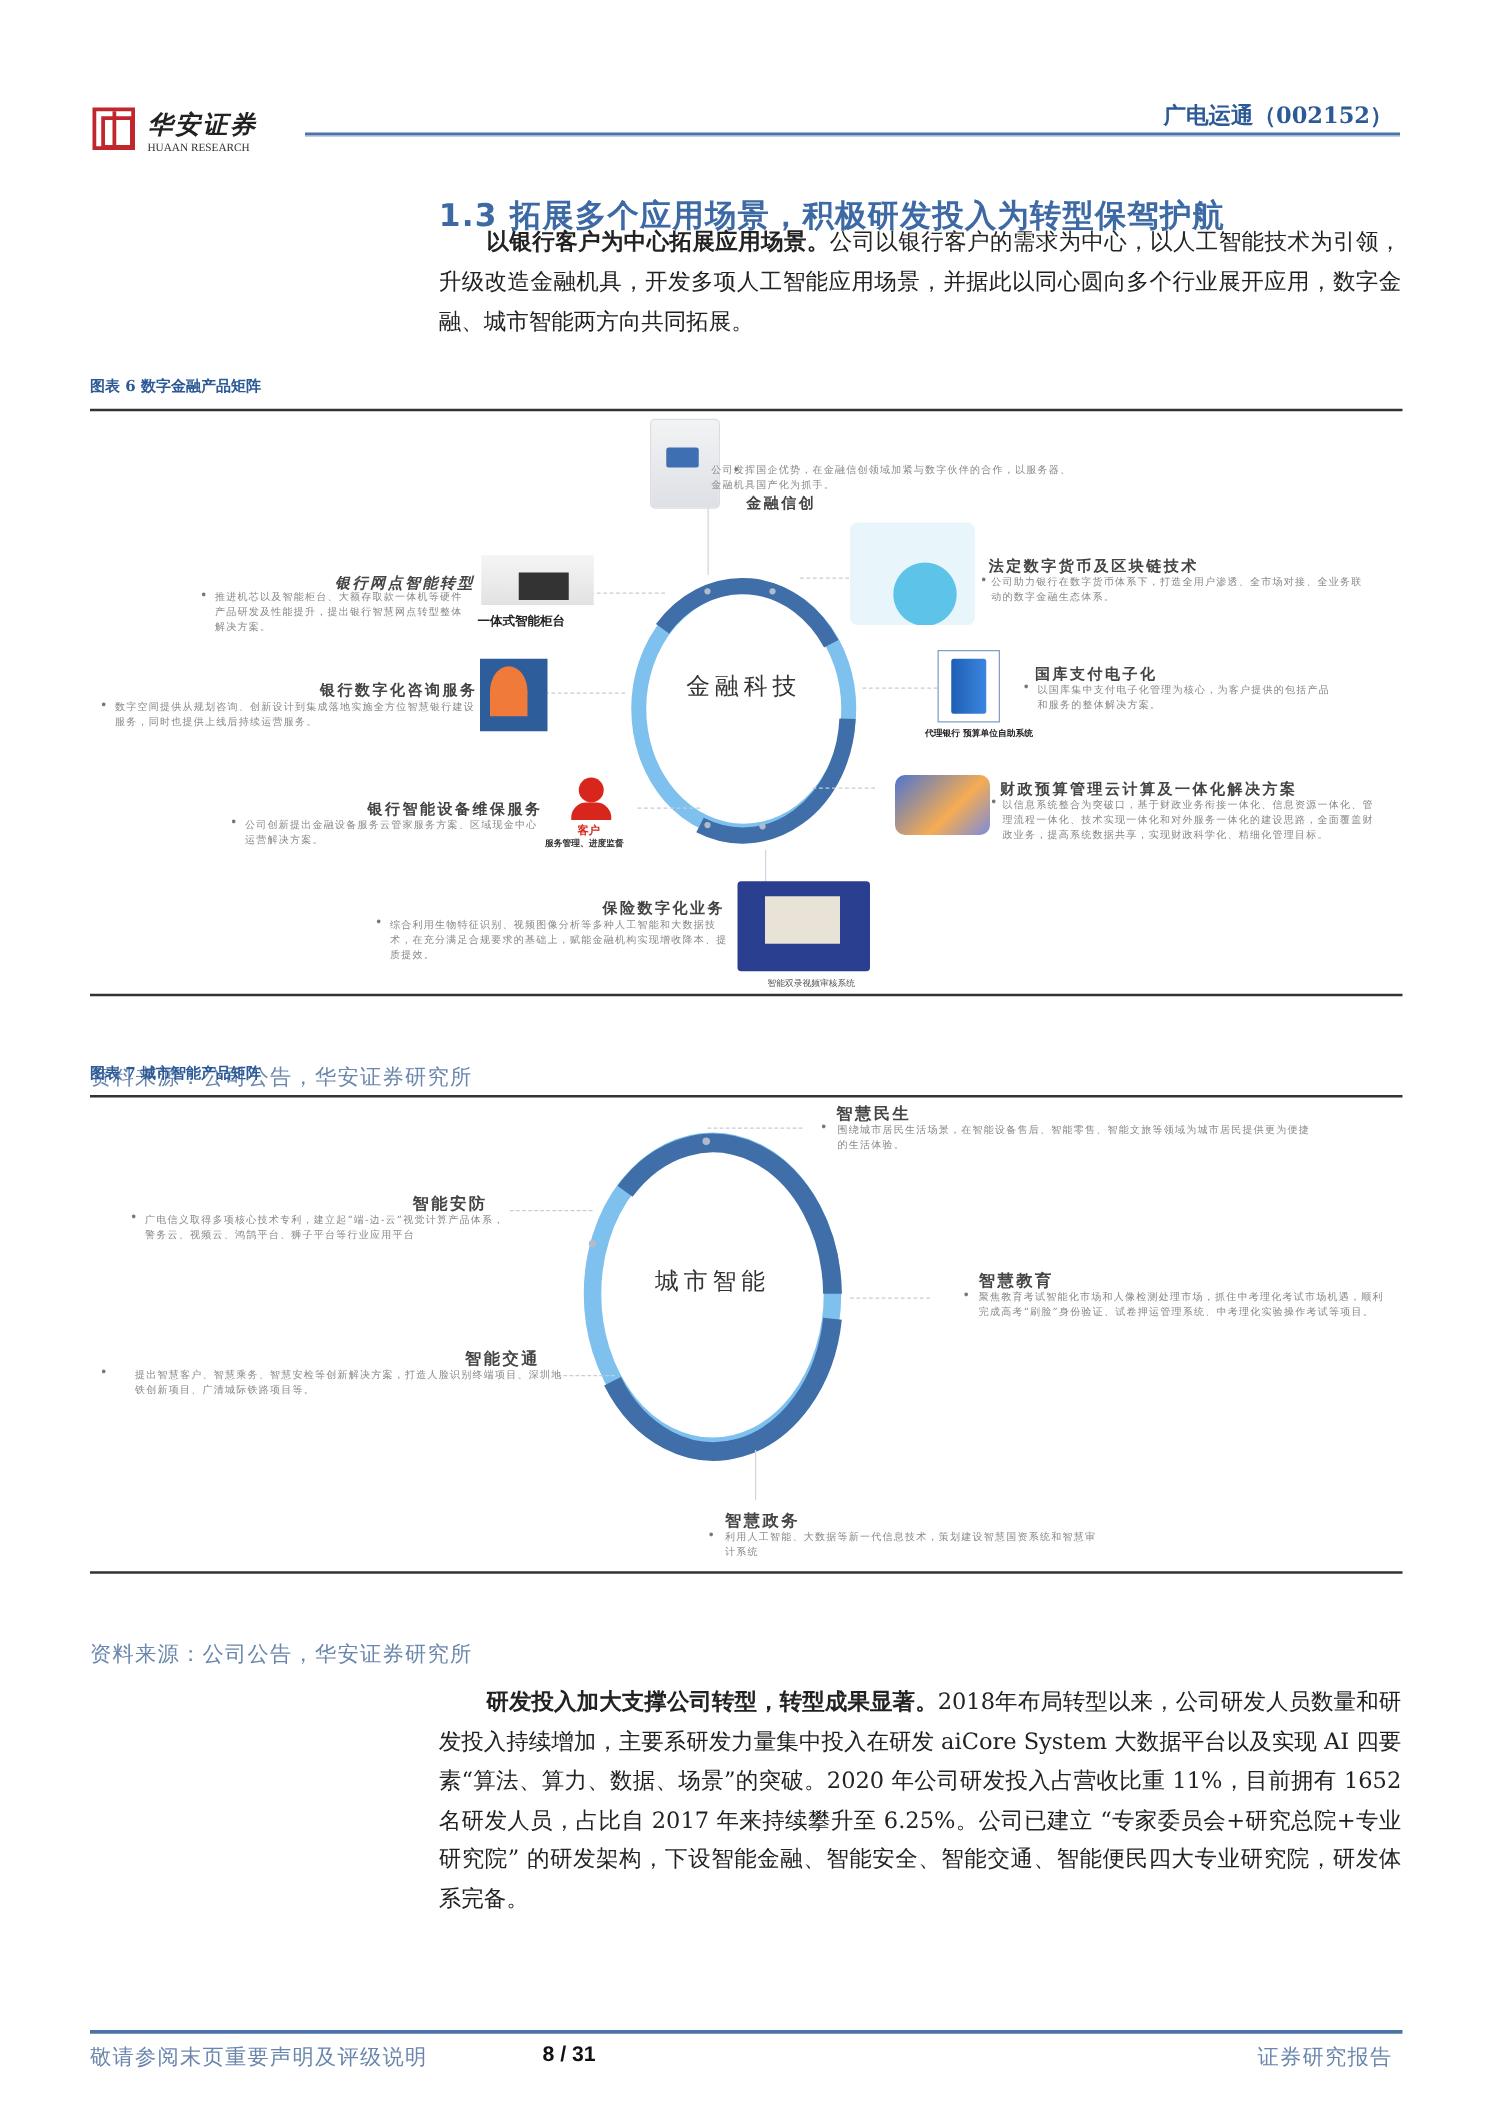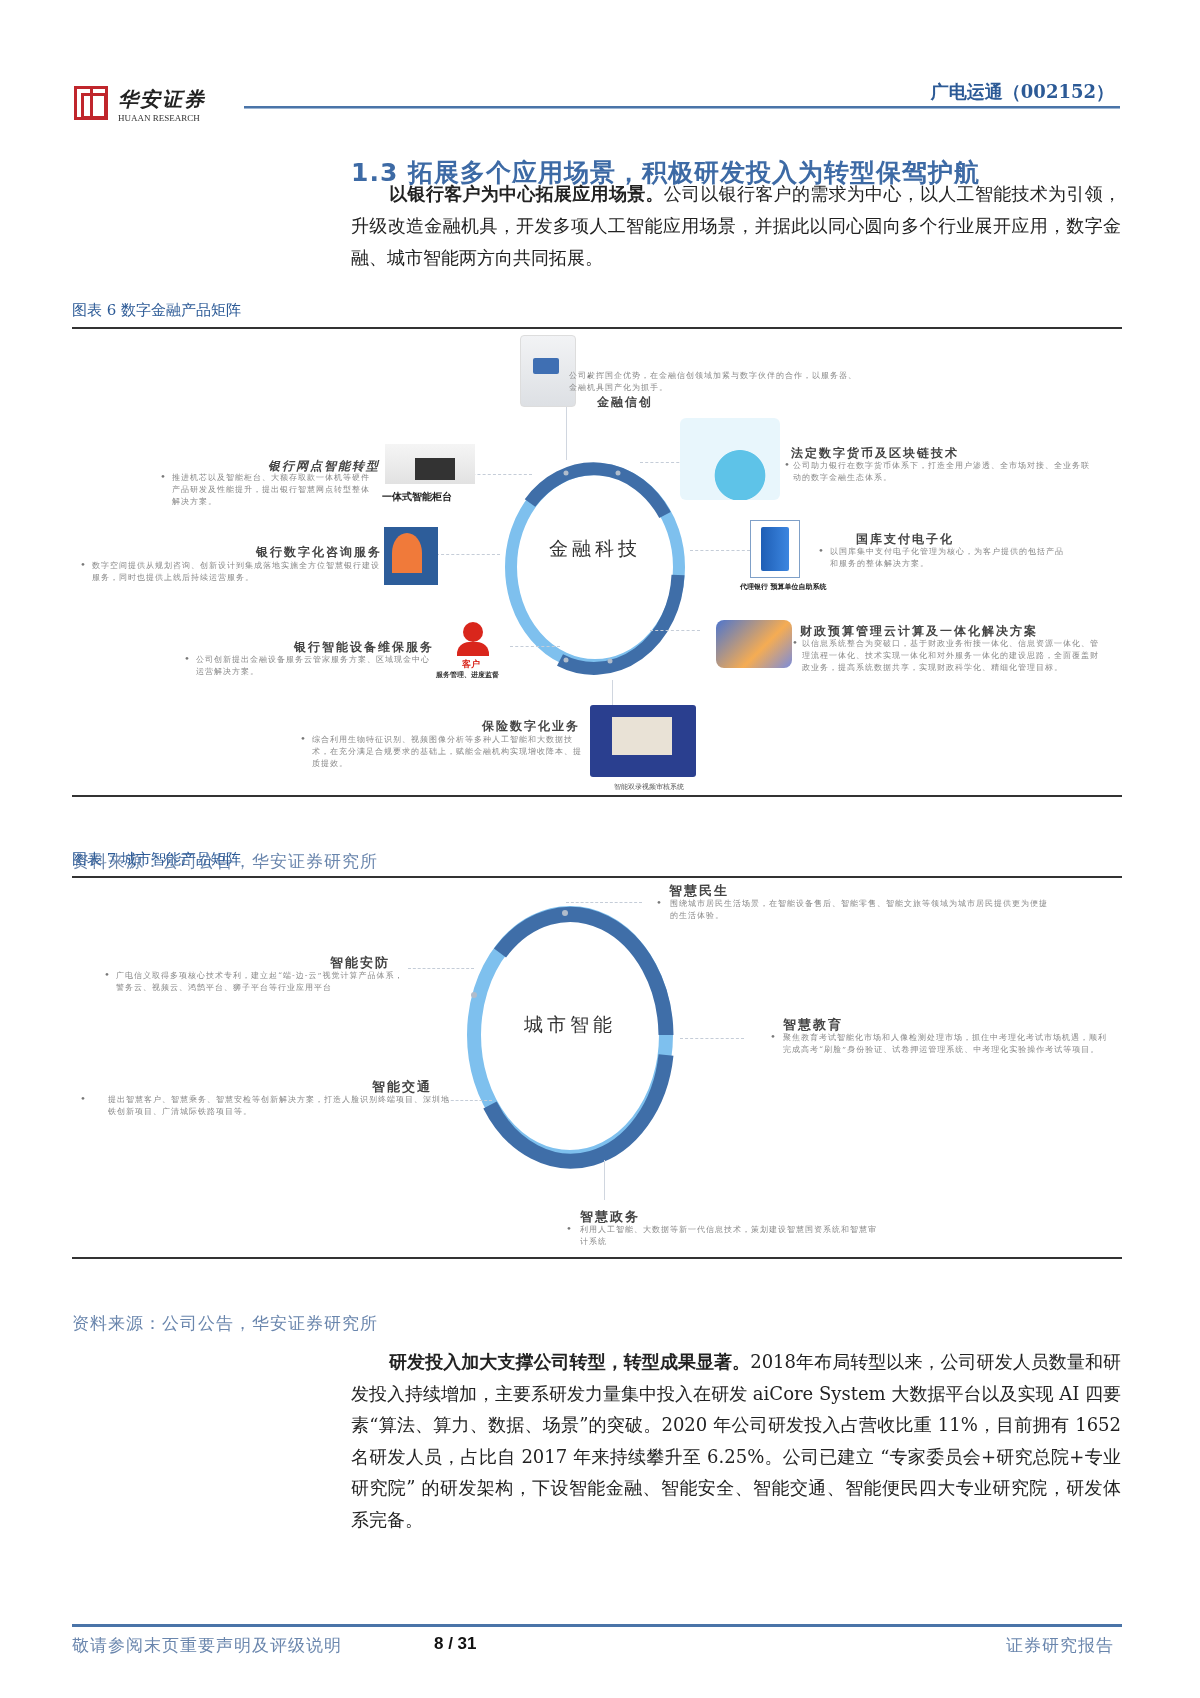--- a/index.html
+++ b/index.html
@@ -17,21 +17,21 @@
   .ticker { position: absolute; right: 86px; top: 80px; font-size: 18px; font-weight: bold; color: #2c5a96; }
 
   
   .sec-title { position: absolute; left: 351px; top: 156px; font-size: 25px; font-weight: bold; color: #3d6aa5; font-family: "DejaVu Sans", "Liberation Sans", sans-serif; letter-spacing: 1px; }
 
   .para { position: absolute; left: 351px; width: 770px; font-size: 18px; line-height: 32px; color: #222; text-align: justify; }
   .para b { font-weight: bold; }
   .para .indent { display: inline-block; width: 38px; }
 
   
-  .fig-title { position: absolute; left: 72px; font-size: 15px; font-weight: normal; color: #2c5a96; text-align: center; }
+  .fig-title { position: absolute; left: 72px; font-size: 12px; font-weight: bold; color: #2c5a96; text-align: center; }
   .rule { position: absolute; left: 72px; width: 1050px; height: 2px; background: #333; }
   .source { position: absolute; left: 72px; font-size: 17px; color: #6a86ad; letter-spacing: 1px; margin-top: 48px; }
 
   
   .node-title { position: absolute; font-size: 12px; font-weight: bold; color: #444; letter-spacing: 2px; white-space: nowrap; }
   .node-desc { position: absolute; font-size: 8px; line-height: 12px; color: #888; letter-spacing: 1px; }
   .bullet { position: absolute; font-size: 10px; color: #777; }
   .connector { position: absolute; border-top: 1px dashed #c5cdd8; height: 0; }
   .vconnector { position: absolute; border-left: 1px solid #d0d6df; width: 0; }
 
@@ -110,21 +110,21 @@
   <div class="node-title" style="left:597px;top:394px;">金融信创</div>
 
   <div class="pic people" style="left:680px;top:418px;width:100px;height:82px;"></div>
   <div class="node-title" style="left:791px;top:445px;text-align:right;">法定数字货币及区块链技术</div>
   <div class="bullet" style="left:784px;top:459px;">•</div>
   <div class="node-desc" style="left:793px;top:460px;width:300px;">公司助力银行在数字货币体系下，打造全用户渗透、全市场对接、全业务联动的数字金融生态体系。</div>
 
   <div class="pic server" style="left:750px;top:520px;width:50px;height:58px;"></div>
   <div class="pic-caption small" style="left:740px;top:582px;font-weight:bold;color:#222;">代理银行
 预算单位自助系统</div>
-  <div class="node-title" style="left:856px;top:531px;">国库支付电子化</div>
+  <div class="node-title" style="left:828px;top:531px;">国库支付电子化</div>
   <div class="bullet" style="left:818px;top:545px;">•</div>
   <div class="node-desc" style="left:830px;top:546px;width:240px;">以国库集中支付电子化管理为核心，为客户提供的包括产品和服务的整体解决方案。</div>
 
   <div class="pic iso" style="left:716px;top:620px;width:76px;height:48px;"></div>
   <div class="node-title" style="left:800px;top:623px;">财政预算管理云计算及一体化解决方案</div>
   <div class="bullet" style="left:792px;top:637px;">•</div>
   <div class="node-desc" style="left:802px;top:638px;width:300px;">以信息系统整合为突破口，基于财政业务衔接一体化、信息资源一体化、管理流程一体化、技术实现一体化和对外服务一体化的建设思路，全面覆盖财政业务，提高系统数据共享，实现财政科学化、精细化管理目标。</div>
 
   <div class="pic counter" style="left:385px;top:444px;width:90px;height:40px;"></div>
   <div class="pic-caption" style="left:382px;top:490px;">一体式智能柜台</div>

